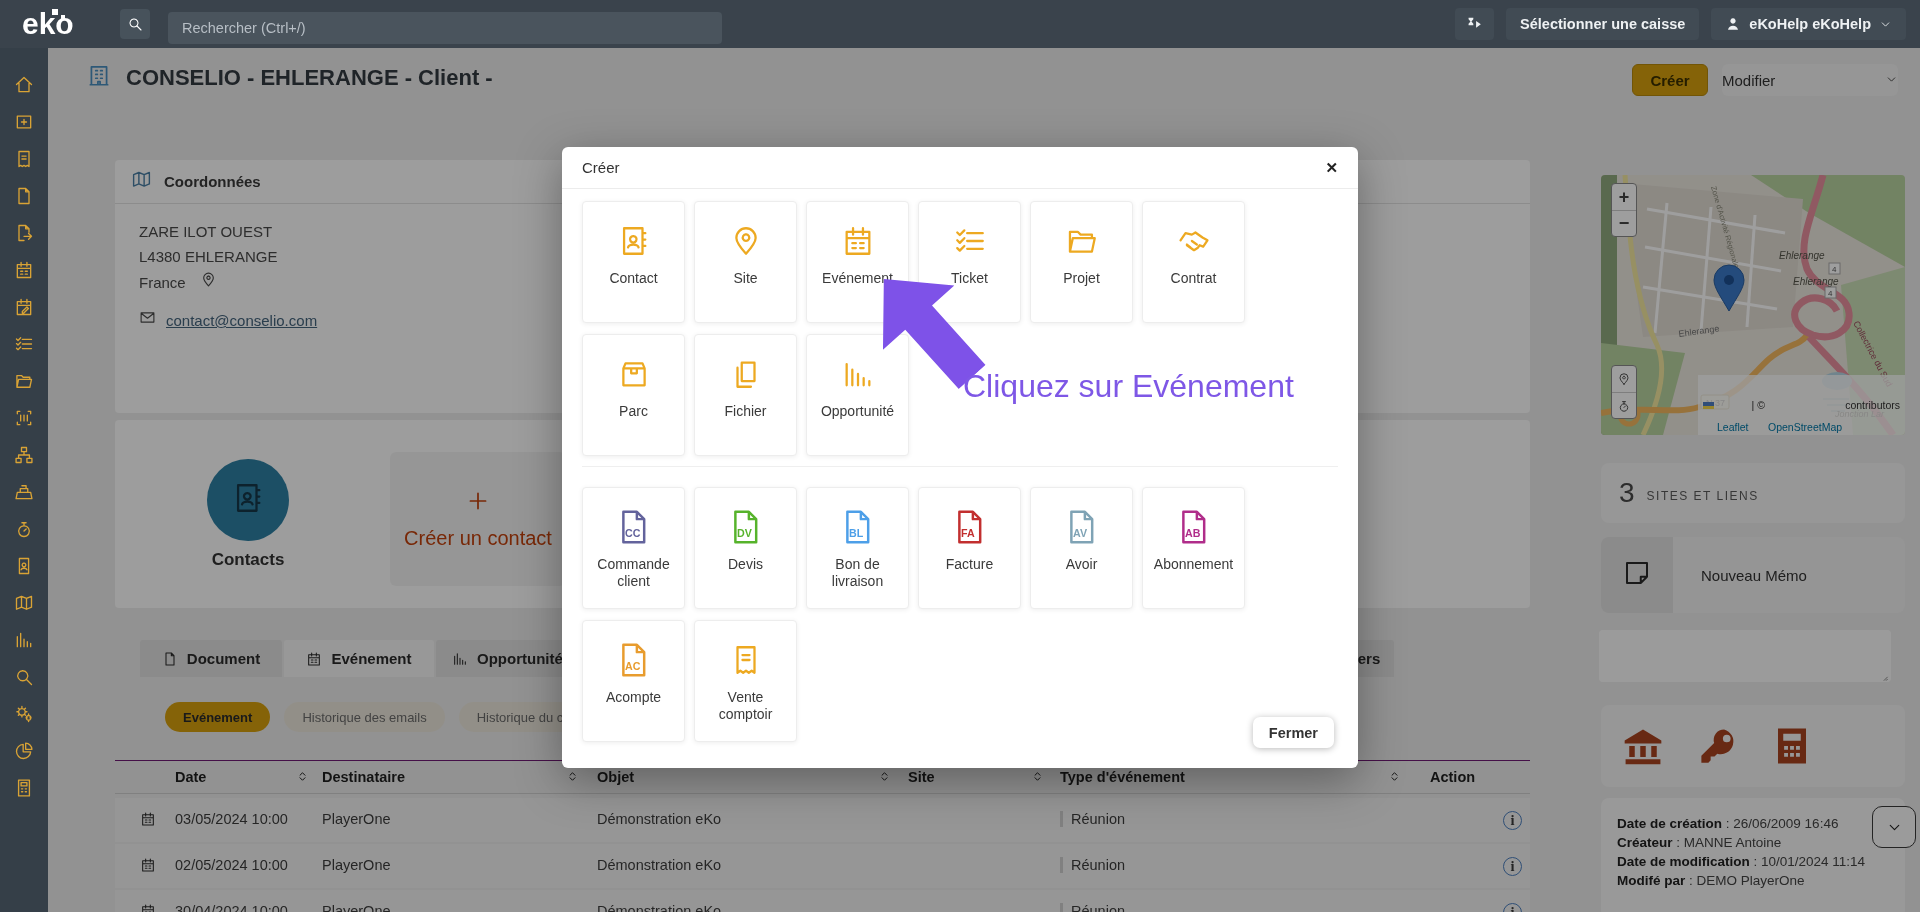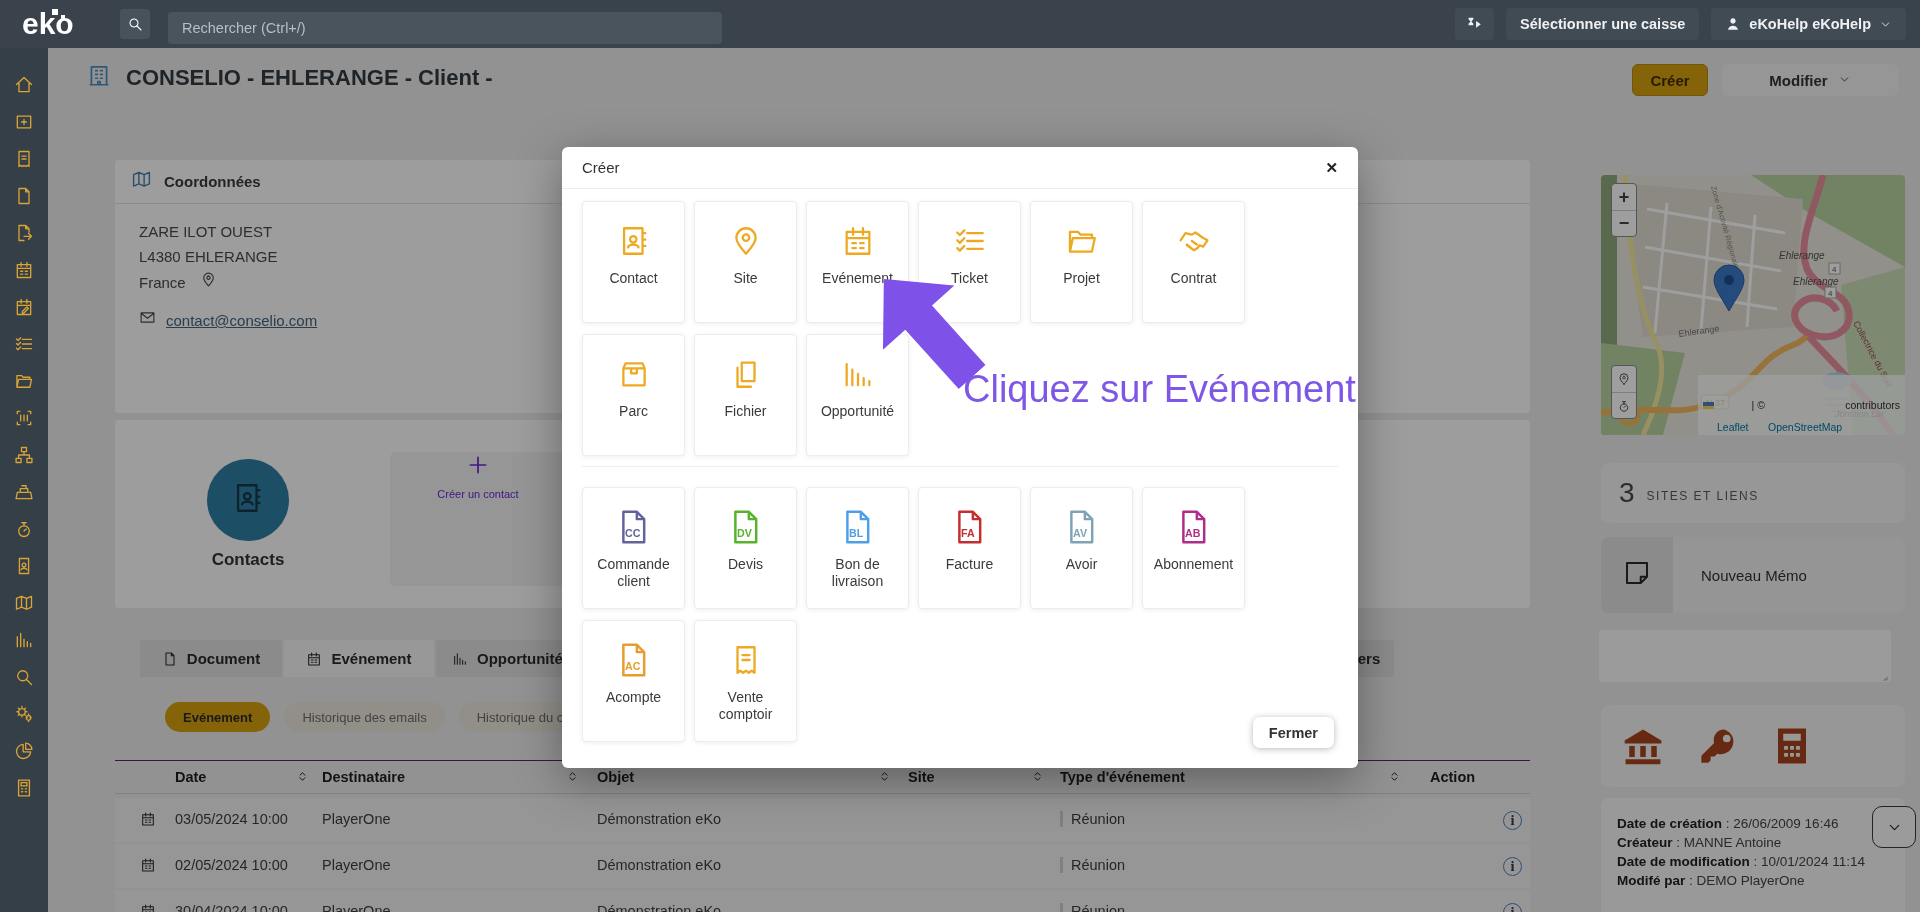--- a/index.html
+++ b/index.html
@@ -46,22 +46,22 @@
   .coord-country{display:flex;align-items:center;gap:14px;color:#4a4a4a;margin-top:2px;}
   .coord-mail{display:flex;align-items:center;gap:10px;margin-top:14px;color:#4a4a4a;}
   .coord-mail a{color:#44647d;text-decoration:underline;cursor:pointer;}
 
   .contacts-card{left:115px;top:420px;width:1415px;height:188px;}
   .avatar{position:absolute;left:92px;top:39px;width:82px;height:82px;border-radius:50%;
     background:#2e80a4;color:#15384a;display:flex;align-items:center;justify-content:center;cursor:pointer;}
   .avatar-label{position:absolute;left:52px;top:130px;width:162px;text-align:center;
     font-size:17px;font-weight:700;color:#333;}
   .create-contact{position:absolute;left:275px;top:32px;width:176px;height:134px;background:#f3f3f3;
-    border-radius:6px;display:flex;flex-direction:column;align-items:center;
-    gap:8px;color:#6d28d9;font-size:11px;cursor:pointer;}
+    border-radius:6px;display:flex;flex-direction:column;align-items:center;justify-content:center;
+    gap:8px;color:#c2410c;font-size:20px;cursor:pointer;}
 
   
   .tabs{position:absolute;left:140px;top:640px;display:flex;height:37px;z-index:10;}
   .tab{height:37px;background:#e0e0e0;display:flex;align-items:center;gap:9px;justify-content:center;
     font-size:15px;font-weight:700;color:#2b2b2b;cursor:pointer;margin-right:2px;border-radius:3px 3px 0 0;}
   .tab:nth-child(1){width:142px;}
   .tab:nth-child(2){width:150px;}
   .tab:nth-child(3){width:846px;justify-content:flex-start;padding-left:16px;}
   .tab:nth-child(4){width:110px;}
   .tab.active{background:#f6f6f6;}
@@ -84,22 +84,22 @@
   .tag-type{border-left:3px solid #cfcfcf;padding-left:8px;}
   .info-btn{position:absolute;left:1388px;top:12px;width:19px;height:19px;border:1.6px solid #4c7fbe;
     border-radius:50%;color:#4c7fbe;font-size:11px;font-weight:bold;text-align:center;line-height:16px;
     font-family:"Liberation Serif",serif;cursor:pointer;}
 
   
   .btn-creer{position:absolute;left:1632px;top:64px;width:76px;height:32px;background:#d7a00d;
     border:1px solid #b8890b;border-radius:6px;color:#3c3000;font-size:15px;font-weight:700;
     display:flex;align-items:center;justify-content:center;cursor:pointer;z-index:10;}
   .btn-modifier{position:absolute;left:1722px;top:64px;width:176px;height:32px;background:#f2f2f2;
-    border-radius:6px;color:#333;font-size:15px;font-weight:700;display:flex;align-items:center;
-    justify-content:center;gap:10px;cursor:pointer;z-index:10;}
+    border-radius:6px;color:#333;font-size:15px;font-weight:400;display:flex;align-items:center;
+    justify-content:space-between;gap:10px;cursor:pointer;z-index:10;}
 
   .mapcard{position:absolute;left:1601px;top:175px;width:304px;height:260px;border-radius:4px;
     overflow:hidden;background:#ece8df;cursor:grab;}
   .map-ctl{position:absolute;width:26px;background:#fff;border:1px solid #8a8a8a;border-radius:4px;
     overflow:hidden;z-index:5;}
   .map-ctl div{height:26px;display:flex;align-items:center;justify-content:center;font-size:18px;
     font-weight:bold;color:#444;cursor:pointer;}
   .map-ctl div + div{border-top:1px solid #ccc;}
   .map-attr{position:absolute;right:0;bottom:0;background:rgba(255,255,255,0.78);font-size:10.5px;
     color:#333;padding:2px 5px;display:flex;align-items:center;gap:3px;z-index:5;}
@@ -147,21 +147,21 @@
   .mcard .lbl{margin-top:10px;font-size:14px;color:#3a3a3a;text-align:center;line-height:17px;
     padding:0 4px;}
   .grid-divider{border-top:1px solid #efefef;margin:8px 20px;}
   .btn-fermer{position:absolute;right:24px;bottom:20px;height:31px;padding:0 16px;background:#fff;
     border-radius:7px;box-shadow:0 1px 7px rgba(0,0,0,0.28);font-size:14.5px;font-weight:700;color:#333;
     display:flex;align-items:center;cursor:pointer;}
 
   
   .anno-arrow{position:absolute;left:880px;top:262px;width:96px;height:132px;z-index:70;
     transform:rotate(-42deg);}
-  .anno-text{position:absolute;left:963px;top:368px;z-index:70;font-size:38px;font-weight:500;
+  .anno-text{position:absolute;left:963px;top:368px;z-index:70;font-size:32px;font-weight:500;
     color:#7e57e6;white-space:nowrap;}
 </style>
 </head>
 <body>
 
 <div id="app">
 
   <div class="content"></div>
 
   <div class="page-title">

